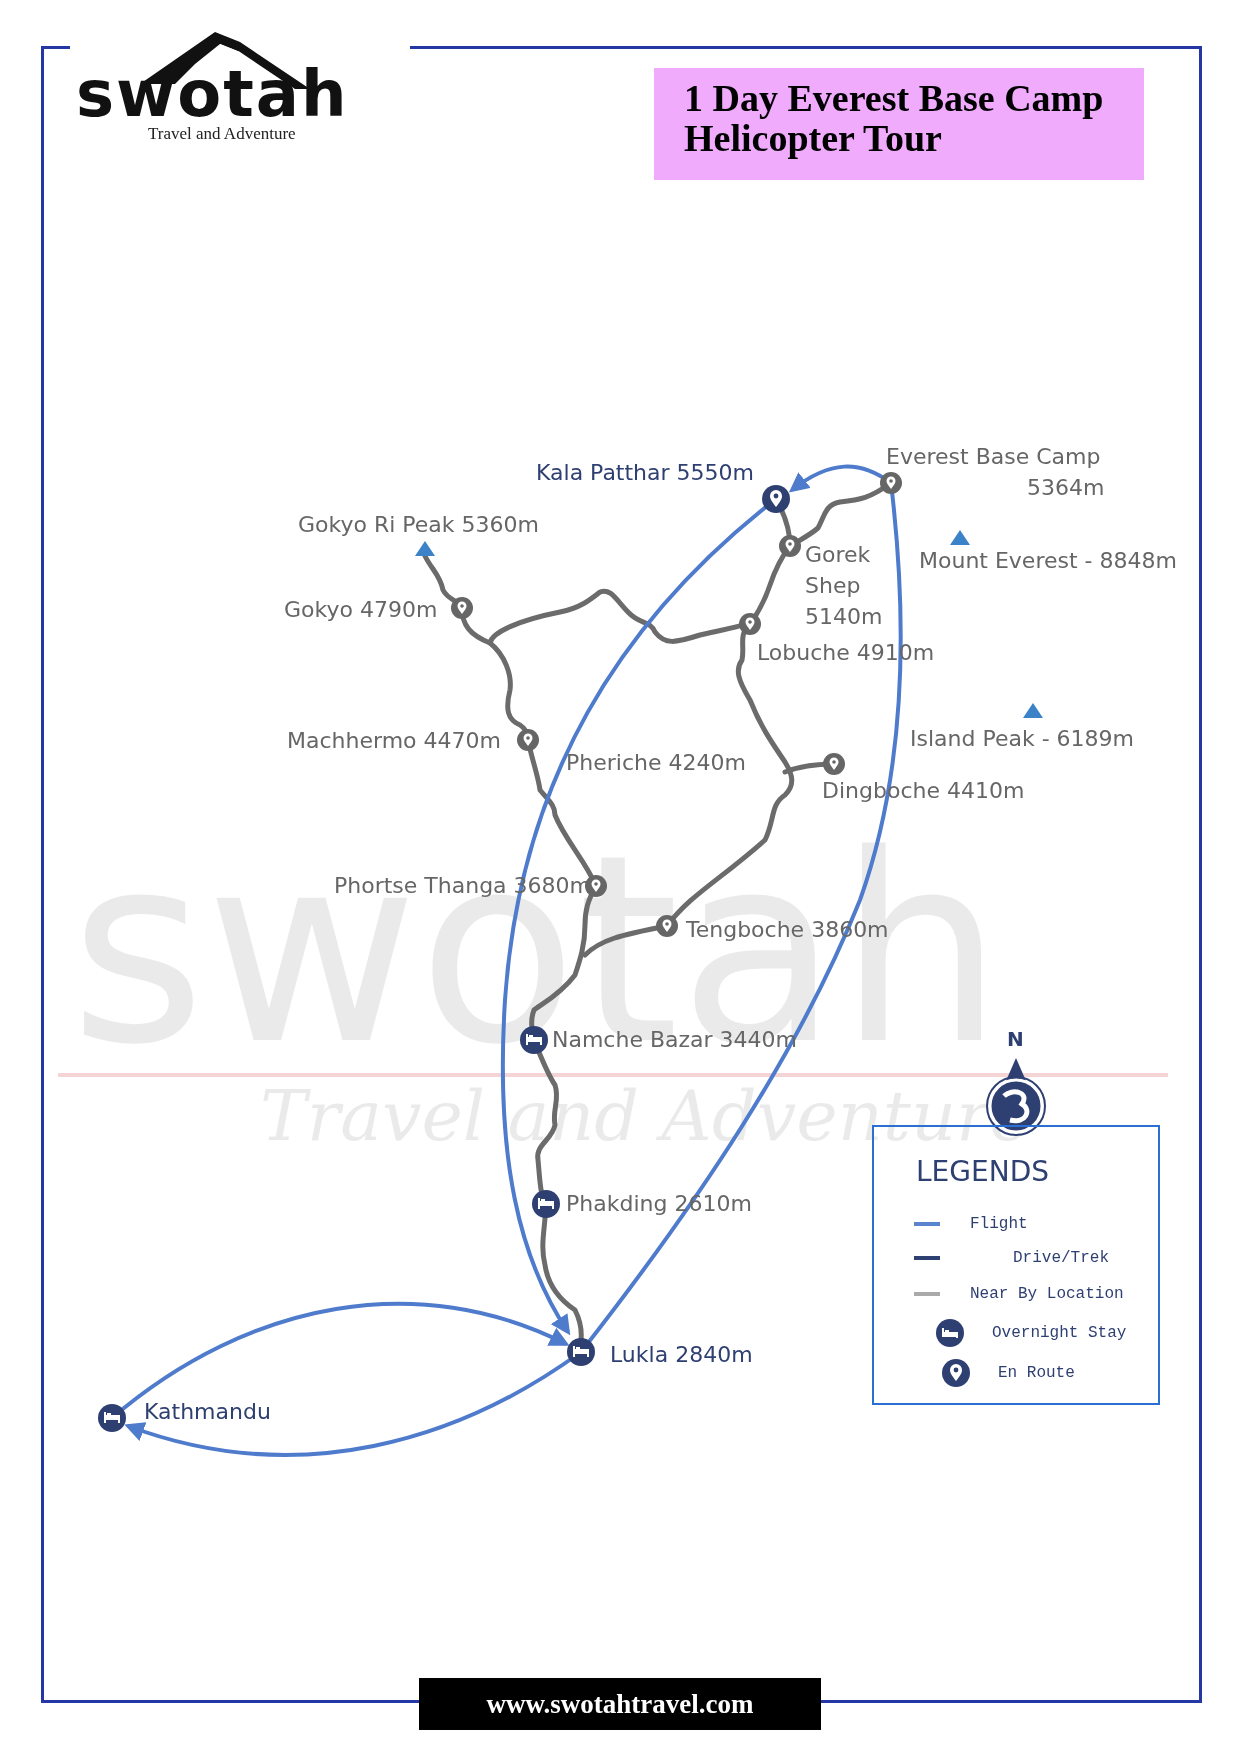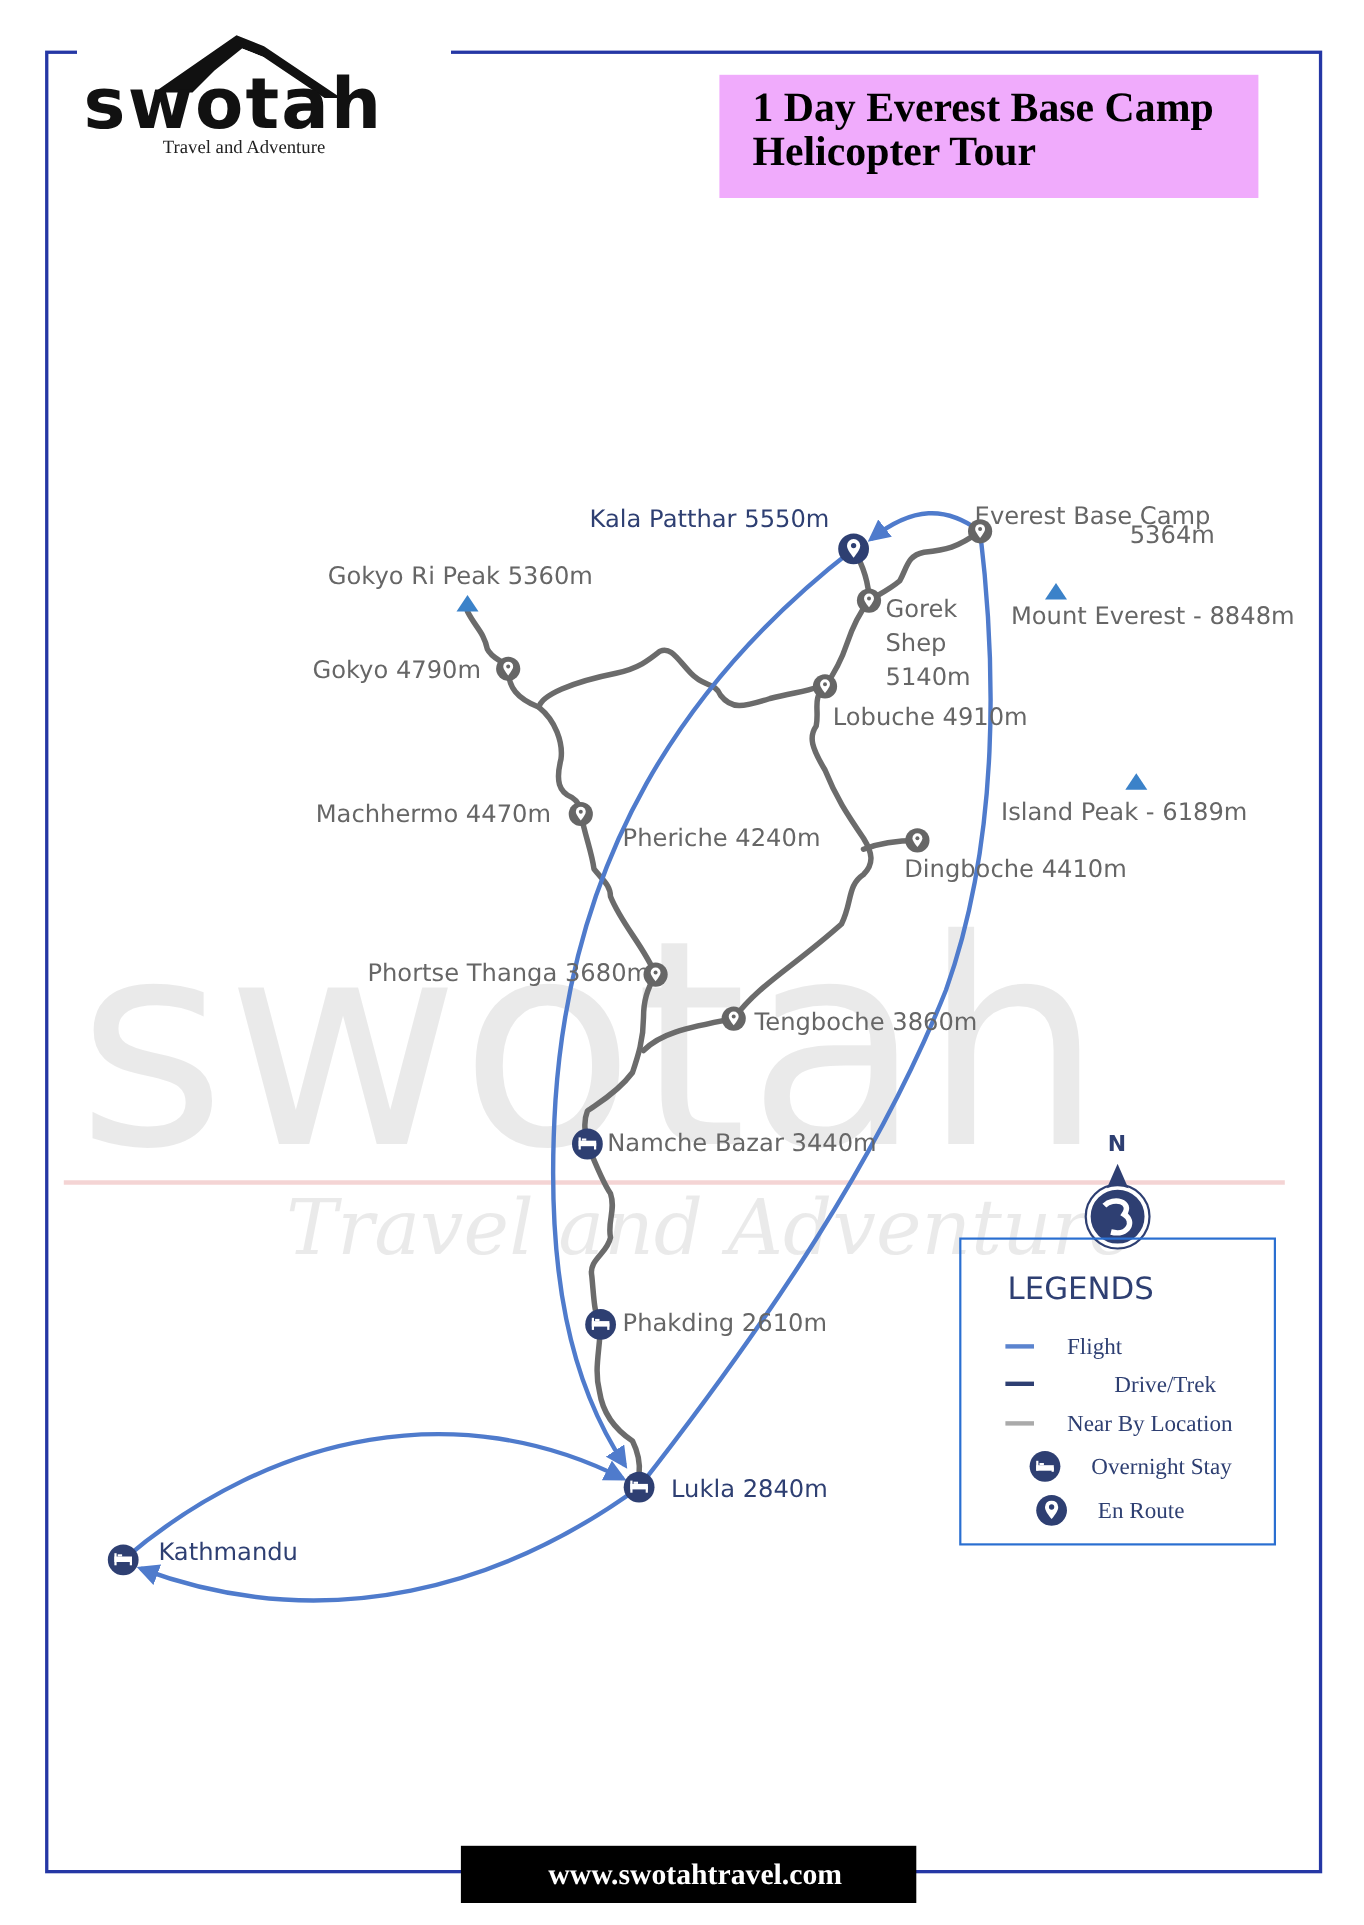--- a/index.html
+++ b/index.html
@@ -11,23 +11,23 @@
   .title-box { position:absolute; left:654px; top:68px; width:490px; height:112px; background:#f0abfc; box-sizing:border-box; padding:10px 0 0 30px; }
   .title-box .line { font-family:"Liberation Serif", serif; font-weight:bold; font-size:38px; line-height:40px; color:#000; display:block; }
   svg.map { position:absolute; left:0; top:0; width:1240px; height:1750px; }
   .lbl { position:absolute; font-family:"DejaVu Sans", sans-serif; font-size:22px; color:#666; white-space:nowrap; line-height:26px; }
   .lbl.dark { color:#2e3f72; }
   .legend { position:absolute; left:872px; top:1125px; width:288px; height:280px; border:2px solid #2a6fd1; box-sizing:border-box; background:transparent; }
   .legend-title { position:absolute; left:42px; top:28px; font-family:"DejaVu Sans", sans-serif; font-size:28px; color:#2e3f72; }
   .legend-row { position:absolute; left:40px; height:30px; display:flex; align-items:center; }
   .legend-row .sw { width:26px; height:4px; margin-right:30px; }
   .legend-row .ic { width:28px; height:28px; border-radius:50%; background:#2e3f72; margin-right:28px; margin-left:-2px; display:flex; align-items:center; justify-content:center; }
-  .legend-row .txt { font-family:Liberation Serif, serif; font-size:21px; color:#2e3f72; }
+  .legend-row .txt { font-family:Liberation Mono, monospace; font-size:16px; color:#2e3f72; }
   .compass-n { position:absolute; left:1007px; top:1027px; font-family:"DejaVu Sans", sans-serif; font-size:20px; color:#2e3f72; font-weight:bold; }
-  .footer { position:absolute; left:419px; top:1678px; width:402px; height:52px; background:#000; display:flex; align-items:center; justify-content:center;padding-left:12px; }
+  .footer { position:absolute; left:419px; top:1678px; width:402px; height:52px; background:#000; display:flex; align-items:center; justify-content:center; }
   .footer span { font-family:"Liberation Serif", serif; font-weight:bold; font-size:27px; color:#fff; }
 </style>
 </head>
 <body>
 
 <div class="frame"></div>
 <div class="logo-mask"></div>
 
 <svg class="logo" viewBox="0 0 340 135">
   <path d="M70 70 L145 18 L170 28 L240 75 L225 75 L170 38 L150 30 L125 50 L105 70 Z" fill="#111"></path>
@@ -113,21 +113,21 @@
 
   <g>
     <polygon points="1016,1058 1002,1090 1030,1090" fill="#2e3f72"></polygon>
     <circle cx="1016" cy="1106" r="26" fill="#2e3f72" stroke="#fff" stroke-width="3"></circle>
     <circle cx="1016" cy="1106" r="29" fill="none" stroke="#2e3f72" stroke-width="2"></circle>
     <path d="M1004 1096 C1012 1088 1030 1092 1022 1104 C1032 1110 1026 1124 1010 1120" fill="none" stroke="#fff" stroke-width="5"></path>
   </g>
 </svg>
 
 <div class="lbl dark" style="left:536px;top:460px;">Kala Patthar 5550m</div>
-<div class="lbl" style="left:886px;top:444px;margin-top:13px;">Everest Base Camp</div>
+<div class="lbl" style="left:886px;top:444px;">Everest Base Camp</div>
 <div class="lbl" style="left:1027px;top:475px;">5364m</div>
 <div class="lbl" style="left:298px;top:512px;">Gokyo Ri Peak 5360m</div>
 <div class="lbl" style="left:284px;top:597px;">Gokyo 4790m</div>
 <div class="lbl" style="left:805px;top:542px;">Gorek</div>
 <div class="lbl" style="left:805px;top:573px;">Shep</div>
 <div class="lbl" style="left:805px;top:604px;">5140m</div>
 <div class="lbl" style="left:919px;top:548px;">Mount Everest - 8848m</div>
 <div class="lbl" style="left:757px;top:640px;">Lobuche 4910m</div>
 <div class="lbl" style="left:910px;top:726px;">Island Peak - 6189m</div>
 <div class="lbl" style="left:287px;top:728px;">Machhermo 4470m</div>

